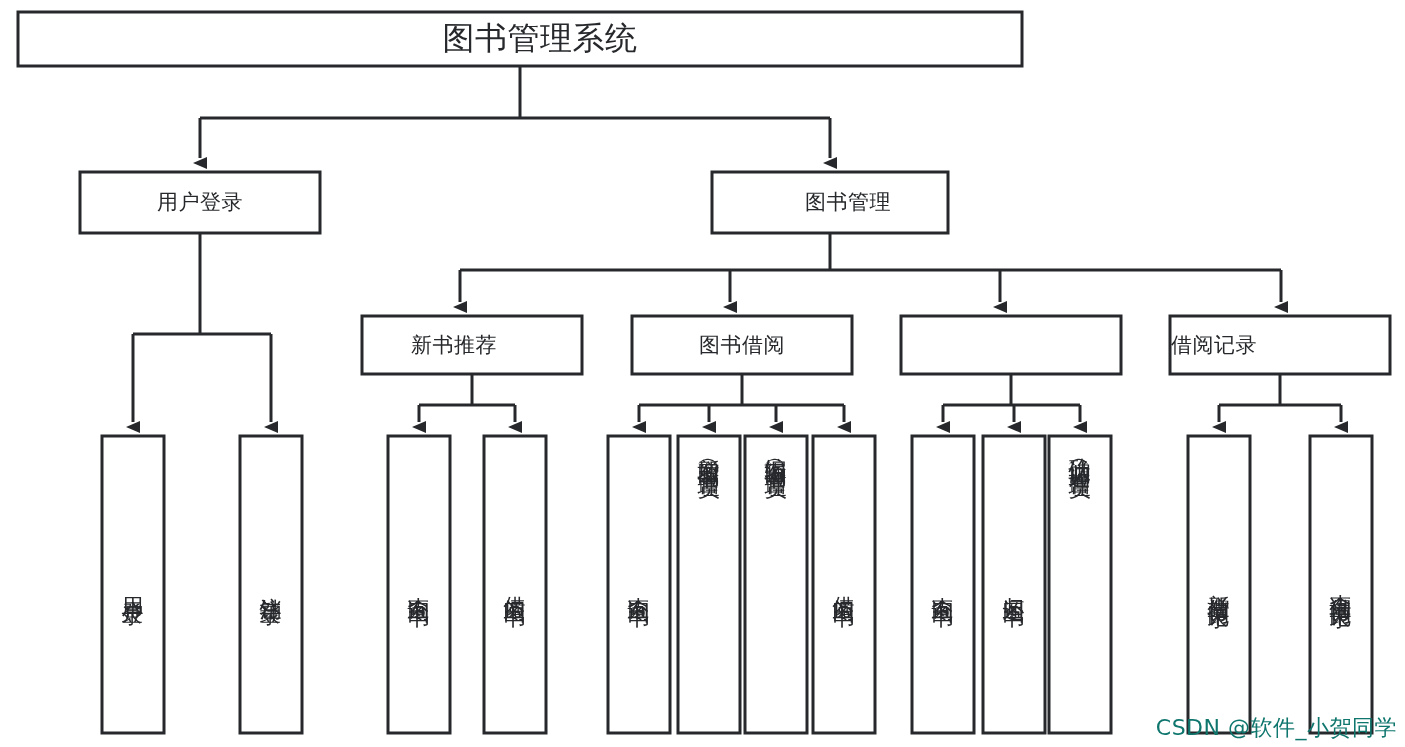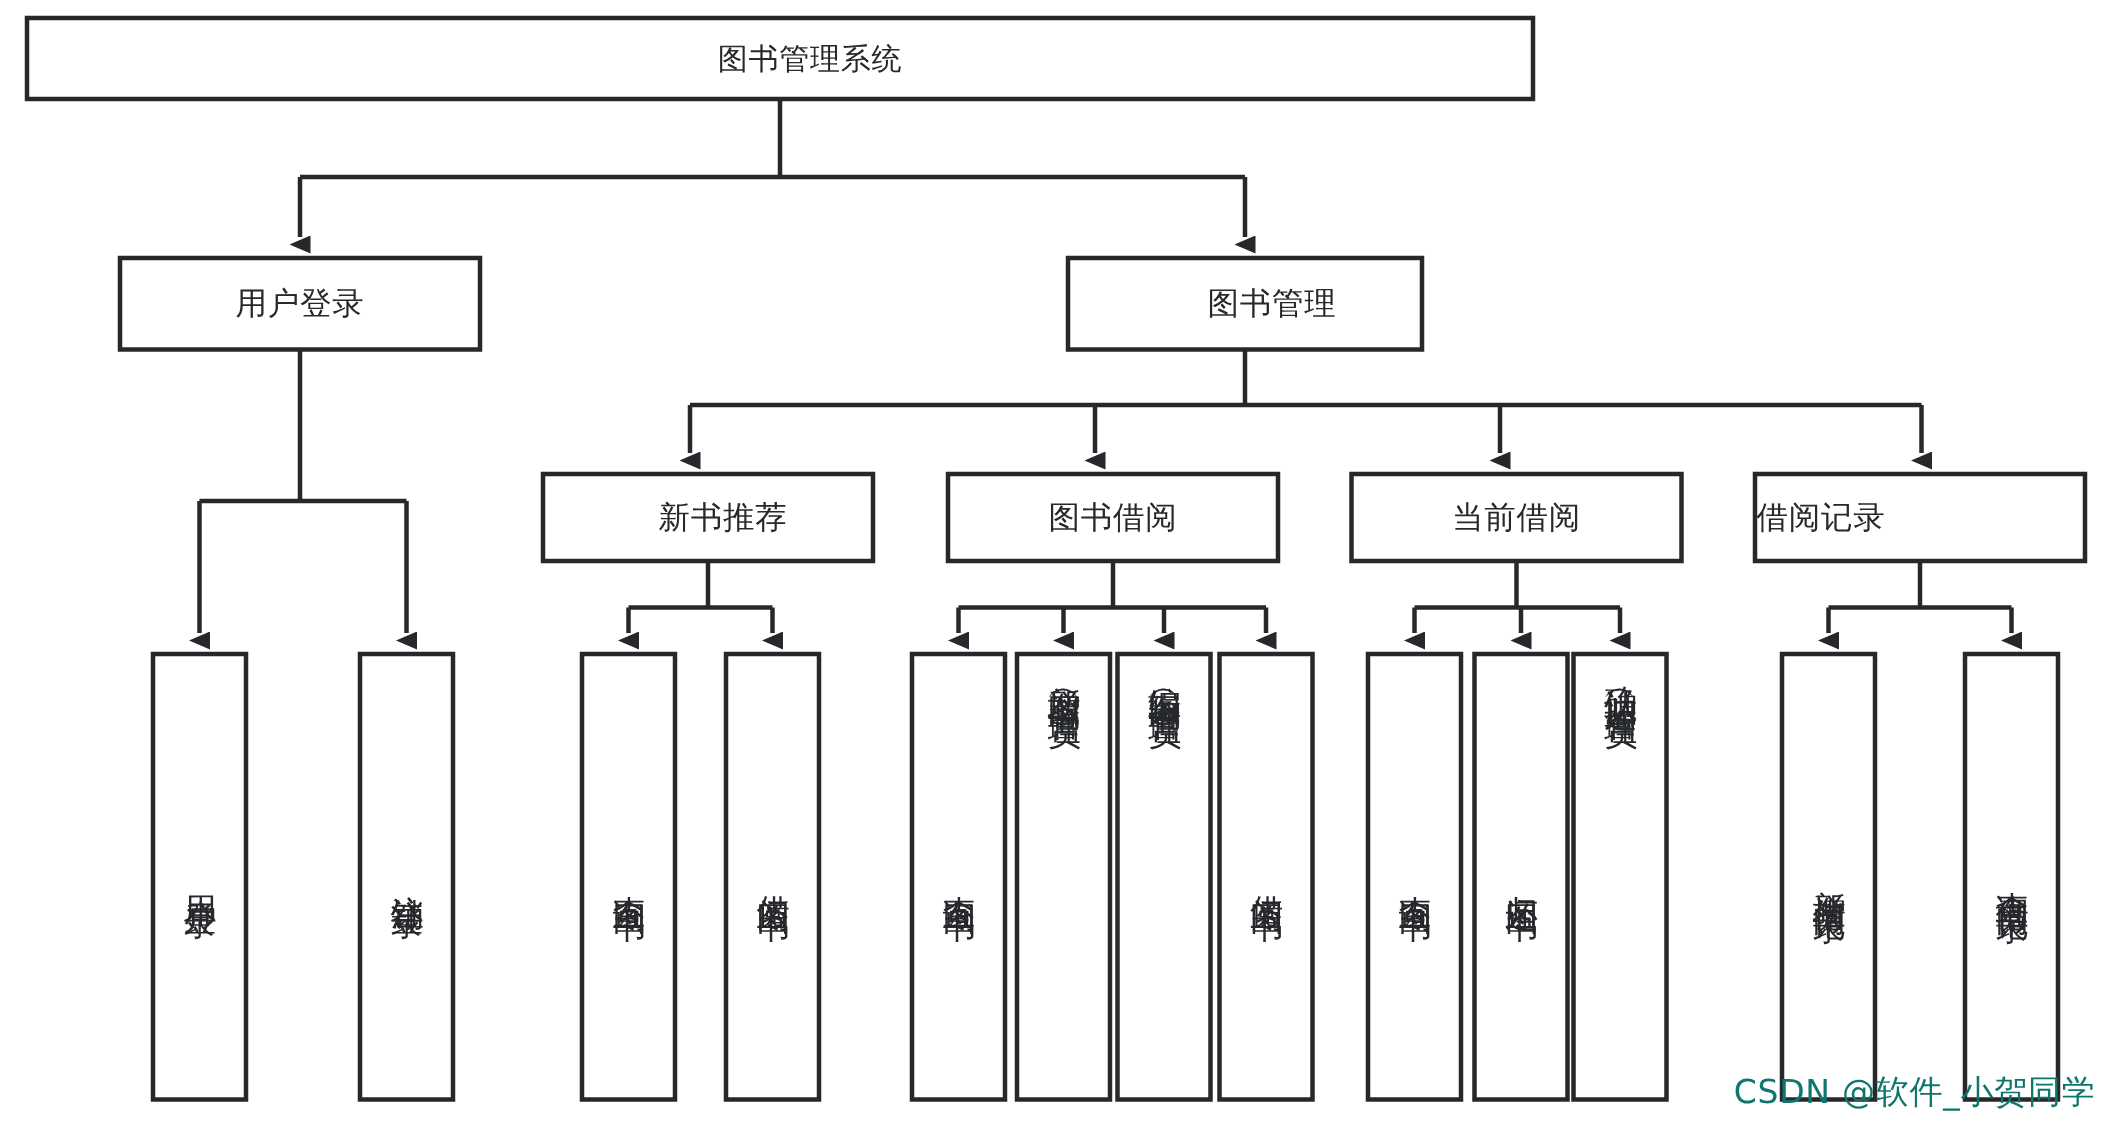--- a/index.html
+++ b/index.html
@@ -161,28 +161,27 @@
     <rect class="node-box" x="678" y="436" width="62" height="297"></rect>
     <rect class="node-box" x="745" y="436" width="62" height="297"></rect>
     <rect class="node-box" x="813" y="436" width="62" height="297"></rect>
     <rect class="node-box" x="912" y="436" width="62" height="297"></rect>
     <rect class="node-box" x="983" y="436" width="62" height="297"></rect>
     <rect class="node-box" x="1049" y="436" width="62" height="297"></rect>
     <rect class="node-box" x="1188" y="436" width="62" height="297"></rect>
     <rect class="node-box" x="1310" y="436" width="62" height="297"></rect>
   </svg>
 
-  <div class="node-label" style="left:18px; top:12px; width:1004px; height:54px; font-size:20px;padding-left:20px;">图书管理系统</div>
+  <div class="node-label" style="left:18px; top:12px; width:1004px; height:54px; font-size:32px;padding-left:20px;">图书管理系统</div>
 
   <div class="node-label" style="left:80px; top:172px; width:240px; height:61px;">用户登录</div>
   <div class="node-label" style="left:712px; top:172px; width:272px; height:61px;">图书管理</div>
 
-  <div class="node-label" style="left:372px; top:316px; width:220px; height:58px;">新书推荐</div>
+  <div class="node-label" style="left:344px; top:316px; width:220px; height:58px;">新书推荐</div>
   <div class="node-label" style="left:632px; top:316px; width:220px; height:58px;border-radius:18px;">图书借阅</div>
-  <div class="node-label" style="left:901px; top:316px; width:220px; height:58px;">当前借阅</div>
   <div class="node-label" style="left:1104px; top:316px; width:220px; height:58px;">借阅记录</div>
 
   <div class="node-label vertical" style="left:102px; top:436px; width:62px; height:297px;">用户登录</div>
   <div class="node-label vertical" style="left:240px; top:436px; width:62px; height:297px;">注销登录</div>
   <div class="node-label vertical" style="left:388px; top:436px; width:62px; height:297px;">查询图书</div>
   <div class="node-label vertical" style="left:484px; top:436px; width:62px; height:297px;">借阅图书</div>
   <div class="node-label vertical" style="left:608px; top:436px; width:62px; height:297px;">查询图书</div>
   <div class="node-label vertical top-aligned" style="left:678px; top:436px; width:62px; height:297px;">新增图书（管理员）</div>
   <div class="node-label vertical top-aligned" style="left:745px; top:436px; width:62px; height:297px;">编辑图书（管理员）</div>
   <div class="node-label vertical" style="left:813px; top:436px; width:62px; height:297px;">借阅图书</div>

